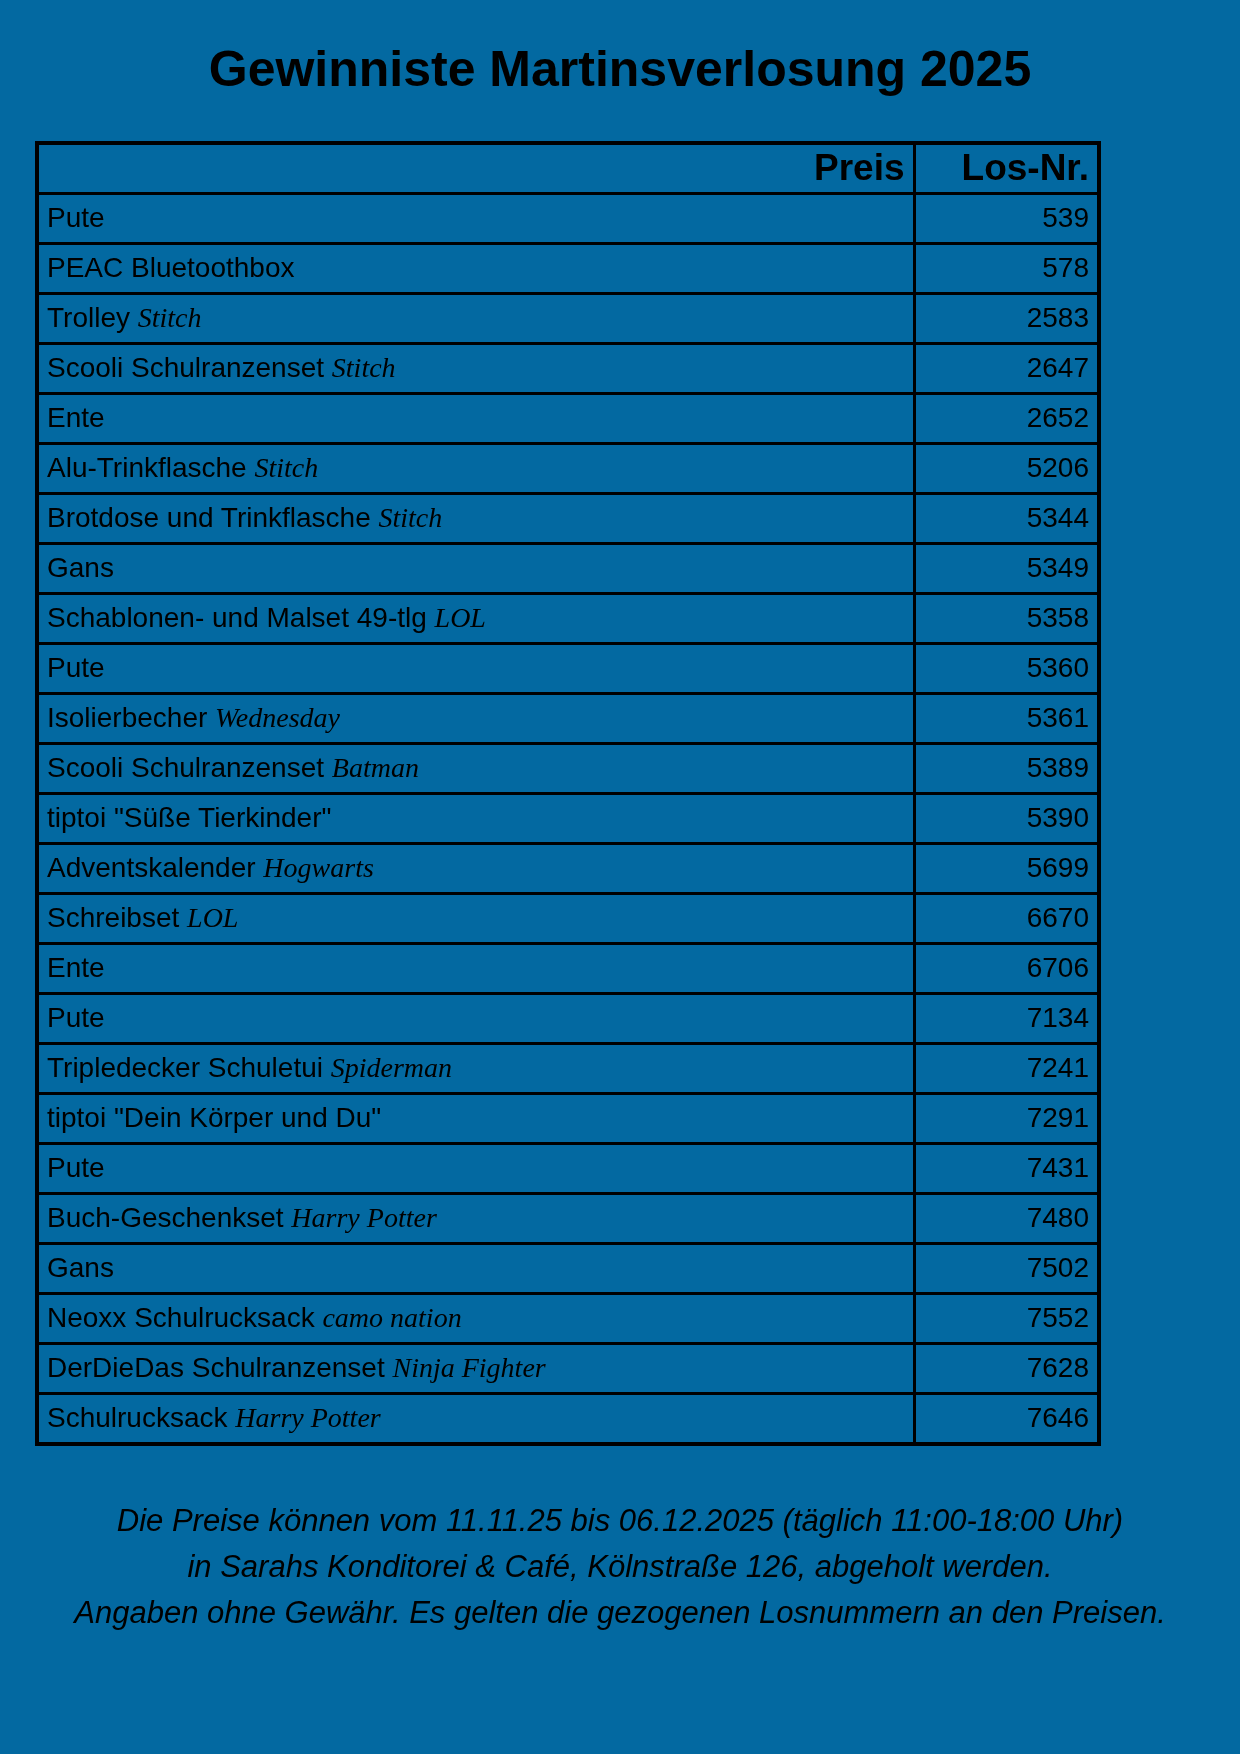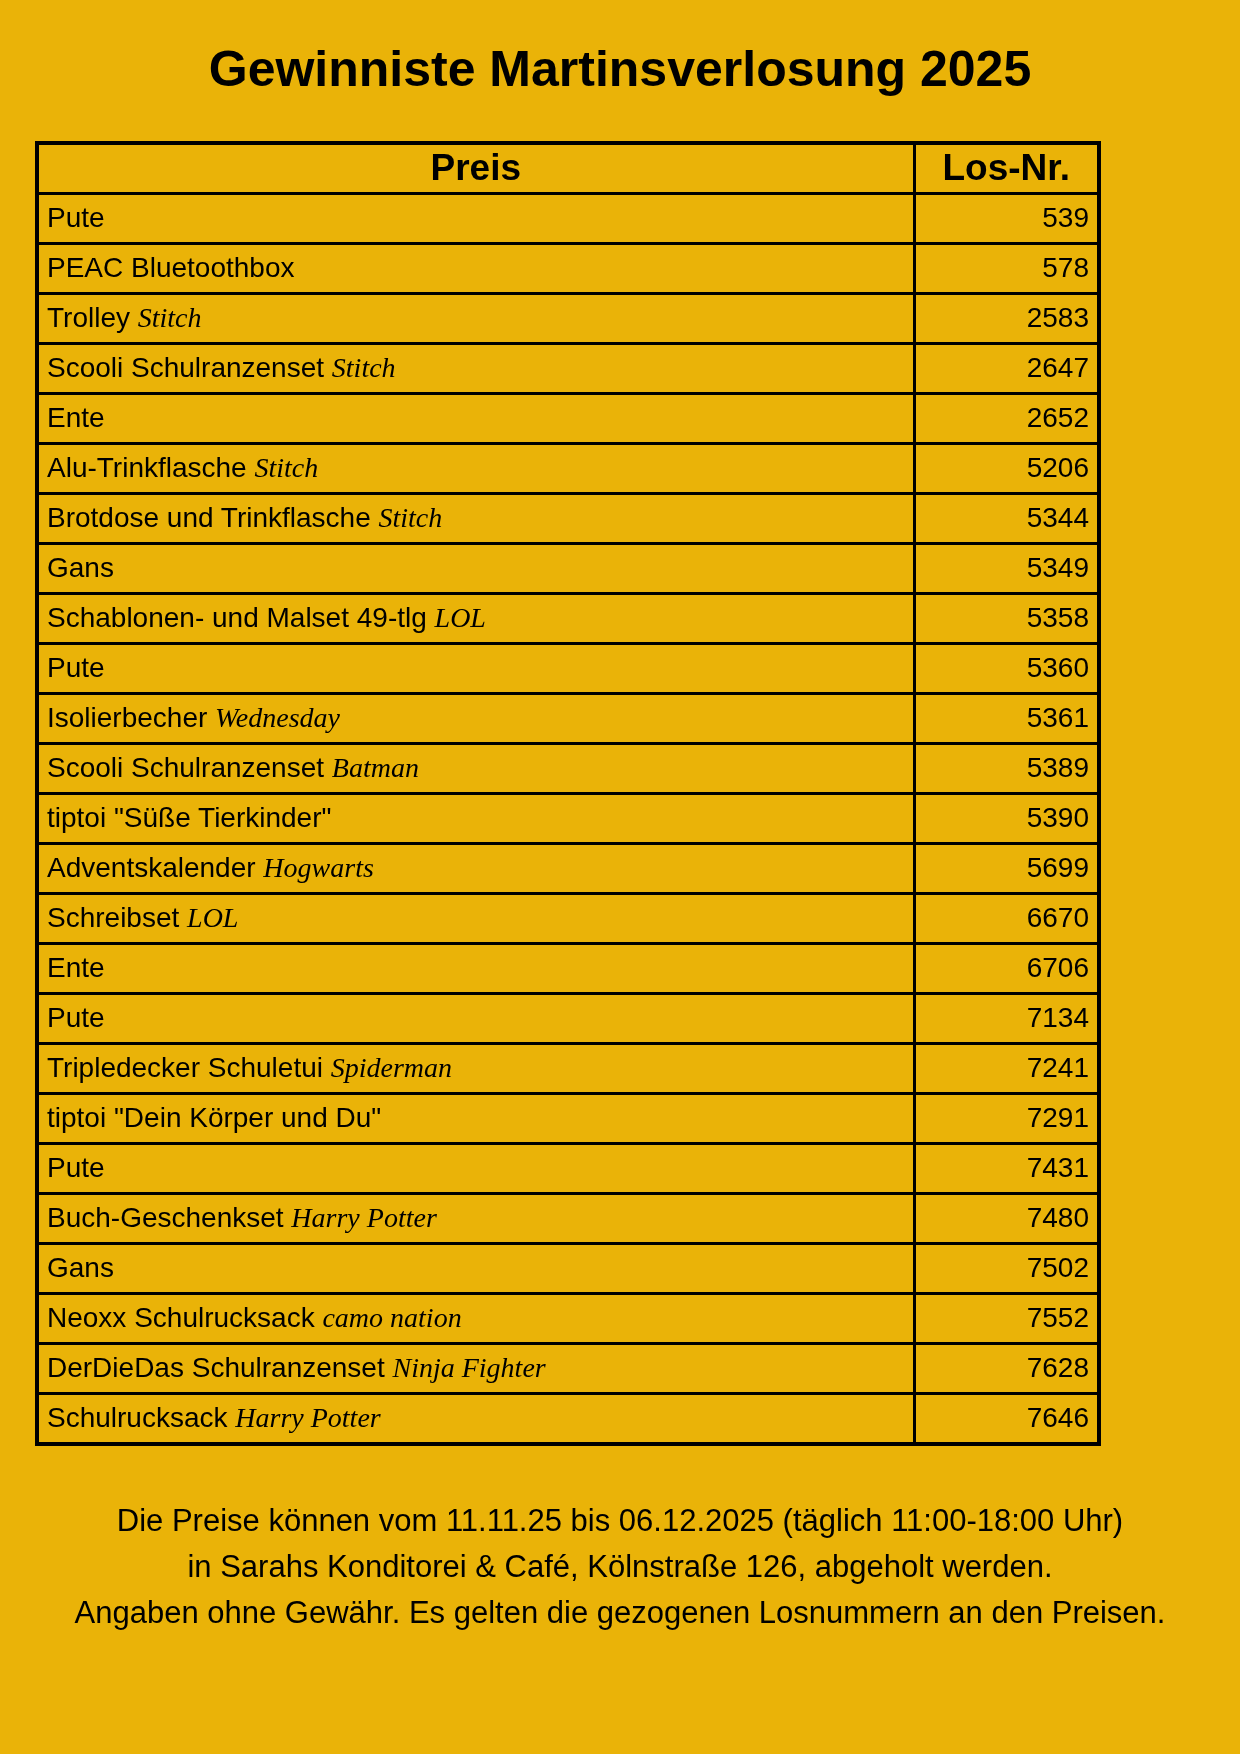--- a/index.html
+++ b/index.html
@@ -6,21 +6,21 @@
     margin: 0;
     padding: 0;
     background: #ffffff;
     color: #000000;
     font-family: "Liberation Sans", sans-serif;
   }
   .page {
     position: relative;
     width: 1240px;
     height: 1754px;
-    background: #eab308;
+    background: #0369a1;
     overflow: hidden;
   }
   .page-title {
     margin: 42px 0 0 0;
     font-size: 50px;
     line-height: 1.1;
     font-weight: bold;
     text-align: center;
     letter-spacing: 0px;
   }
@@ -39,31 +39,32 @@
     font-size: 28px;
     line-height: 1.1;
     white-space: nowrap;
     overflow: hidden;
     vertical-align: middle;
   }
   .prize-table col.col-prize { width: 877px; }
   .prize-table col.col-lot   { width: 185px; }
   .prize-table th {
     font-weight: bold;
-    text-align: center;
+    text-align: right;
     font-size: 37px;
   }
   .prize-cell { text-align: left; }
   .lot-cell   { text-align: right; padding-right: 7px; }
   .italic     { font-style: italic; font-family: Liberation Serif, serif; }
   .footer-note {
     margin-top: 52px;
     text-align: center;
     font-size: 31px;
     line-height: 46px;
+    font-style: italic;
   }
   .footer-note p { margin: 0; }
 </style>
 </head>
 <body>
 
 <div class="page">
 
   <h1 class="page-title">Gewinniste Martinsverlosung 2025</h1>
 

